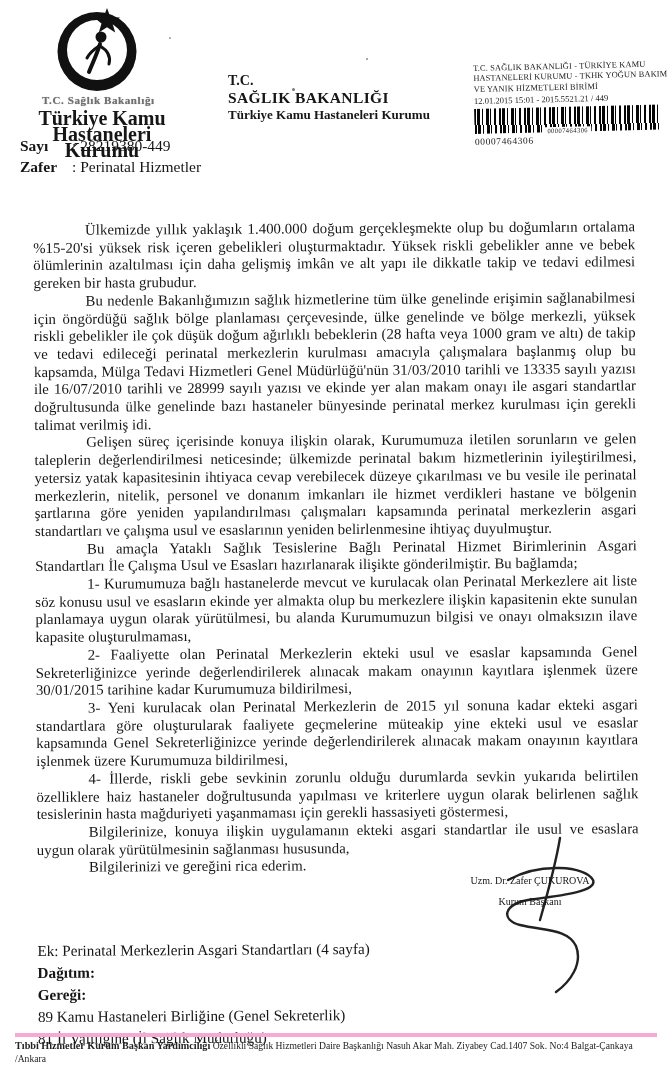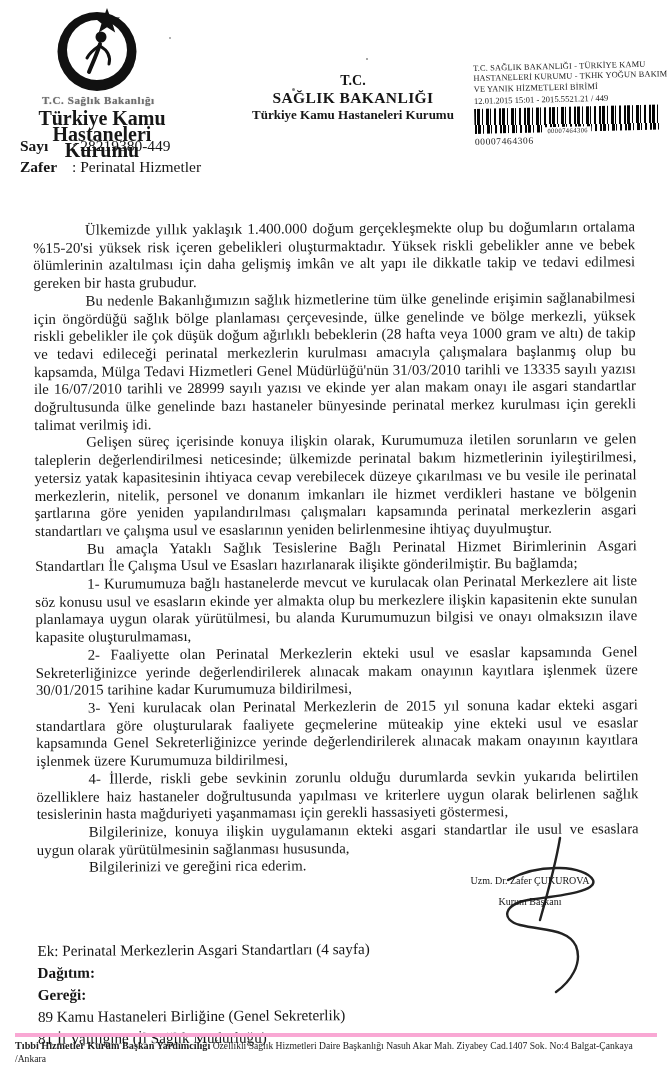--- a/index.html
+++ b/index.html
@@ -20,21 +20,21 @@
   .org-left{
     position:absolute;left:18px;top:110px;width:168px;text-align:center;
     font-weight:bold;font-size:20px;line-height:16px;
   }
   .ref-row{position:absolute;left:20px;font-size:15.5px;white-space:nowrap;}
   .ref-row .lbl{font-weight:bold;display:inline-block;width:52px;}
   .row-sayi{top:137px;}
   .row-konu{top:158px;}
 
   .center-head{
-    position:absolute;left:228px;top:72px;width:250px;text-align:center;
+    position:absolute;left:228px;top:72px;width:250px;text-align:left;
     font-weight:bold;line-height:17px;
   }
   .center-head .l1{font-size:14px;}
   .center-head .l2{font-size:15.5px;letter-spacing:0.4px;}
   .center-head .l3{font-size:13px;}
 
   
   .stamp{
     position:absolute;left:473px;top:64px;width:196px;
     transform:rotate(-1.4deg);transform-origin:left top;

